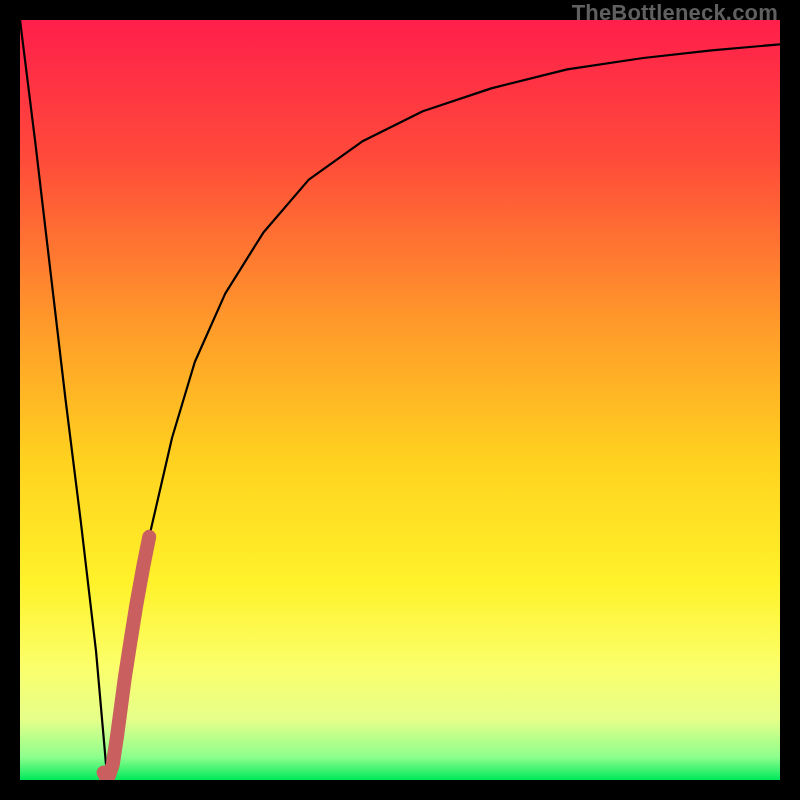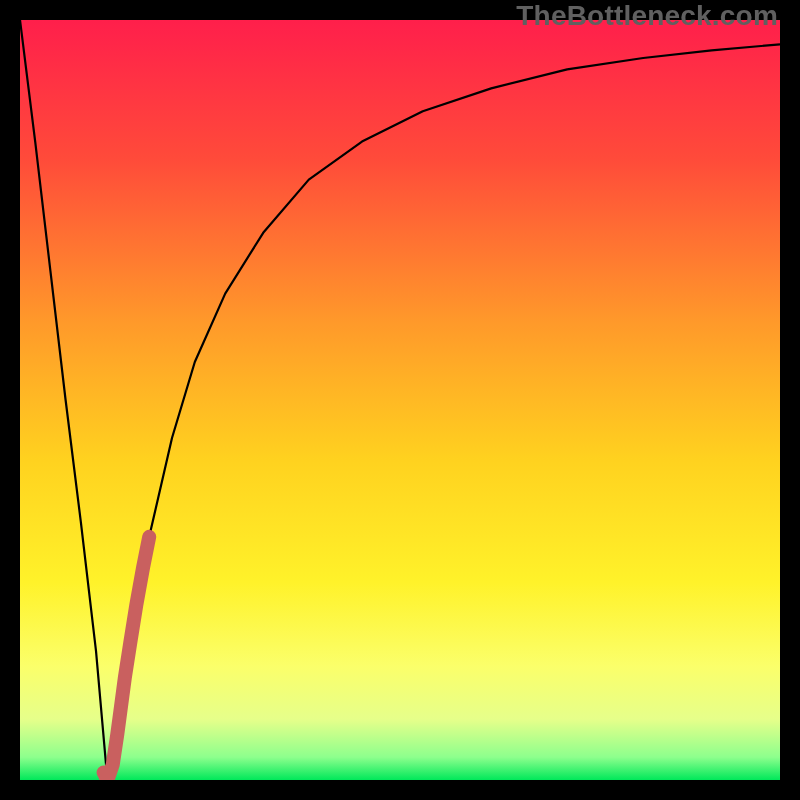--- a/index.html
+++ b/index.html
@@ -9,21 +9,21 @@
     height: 800px;
     background: #000;
     overflow: hidden;
     font-family: Arial, Helvetica, sans-serif;
   }
   .watermark {
     position: absolute;
     top: 0px;
     right: 22px;
     color: #606060;
-    font-size: 28px;
+    font-size: 22px;
     font-weight: bold;
     z-index: 50;
     letter-spacing: 0.2px;
   }
   svg {
     position: absolute;
     left: 20px;
     top: 20px;
     width: 760px;
     height: 760px;

